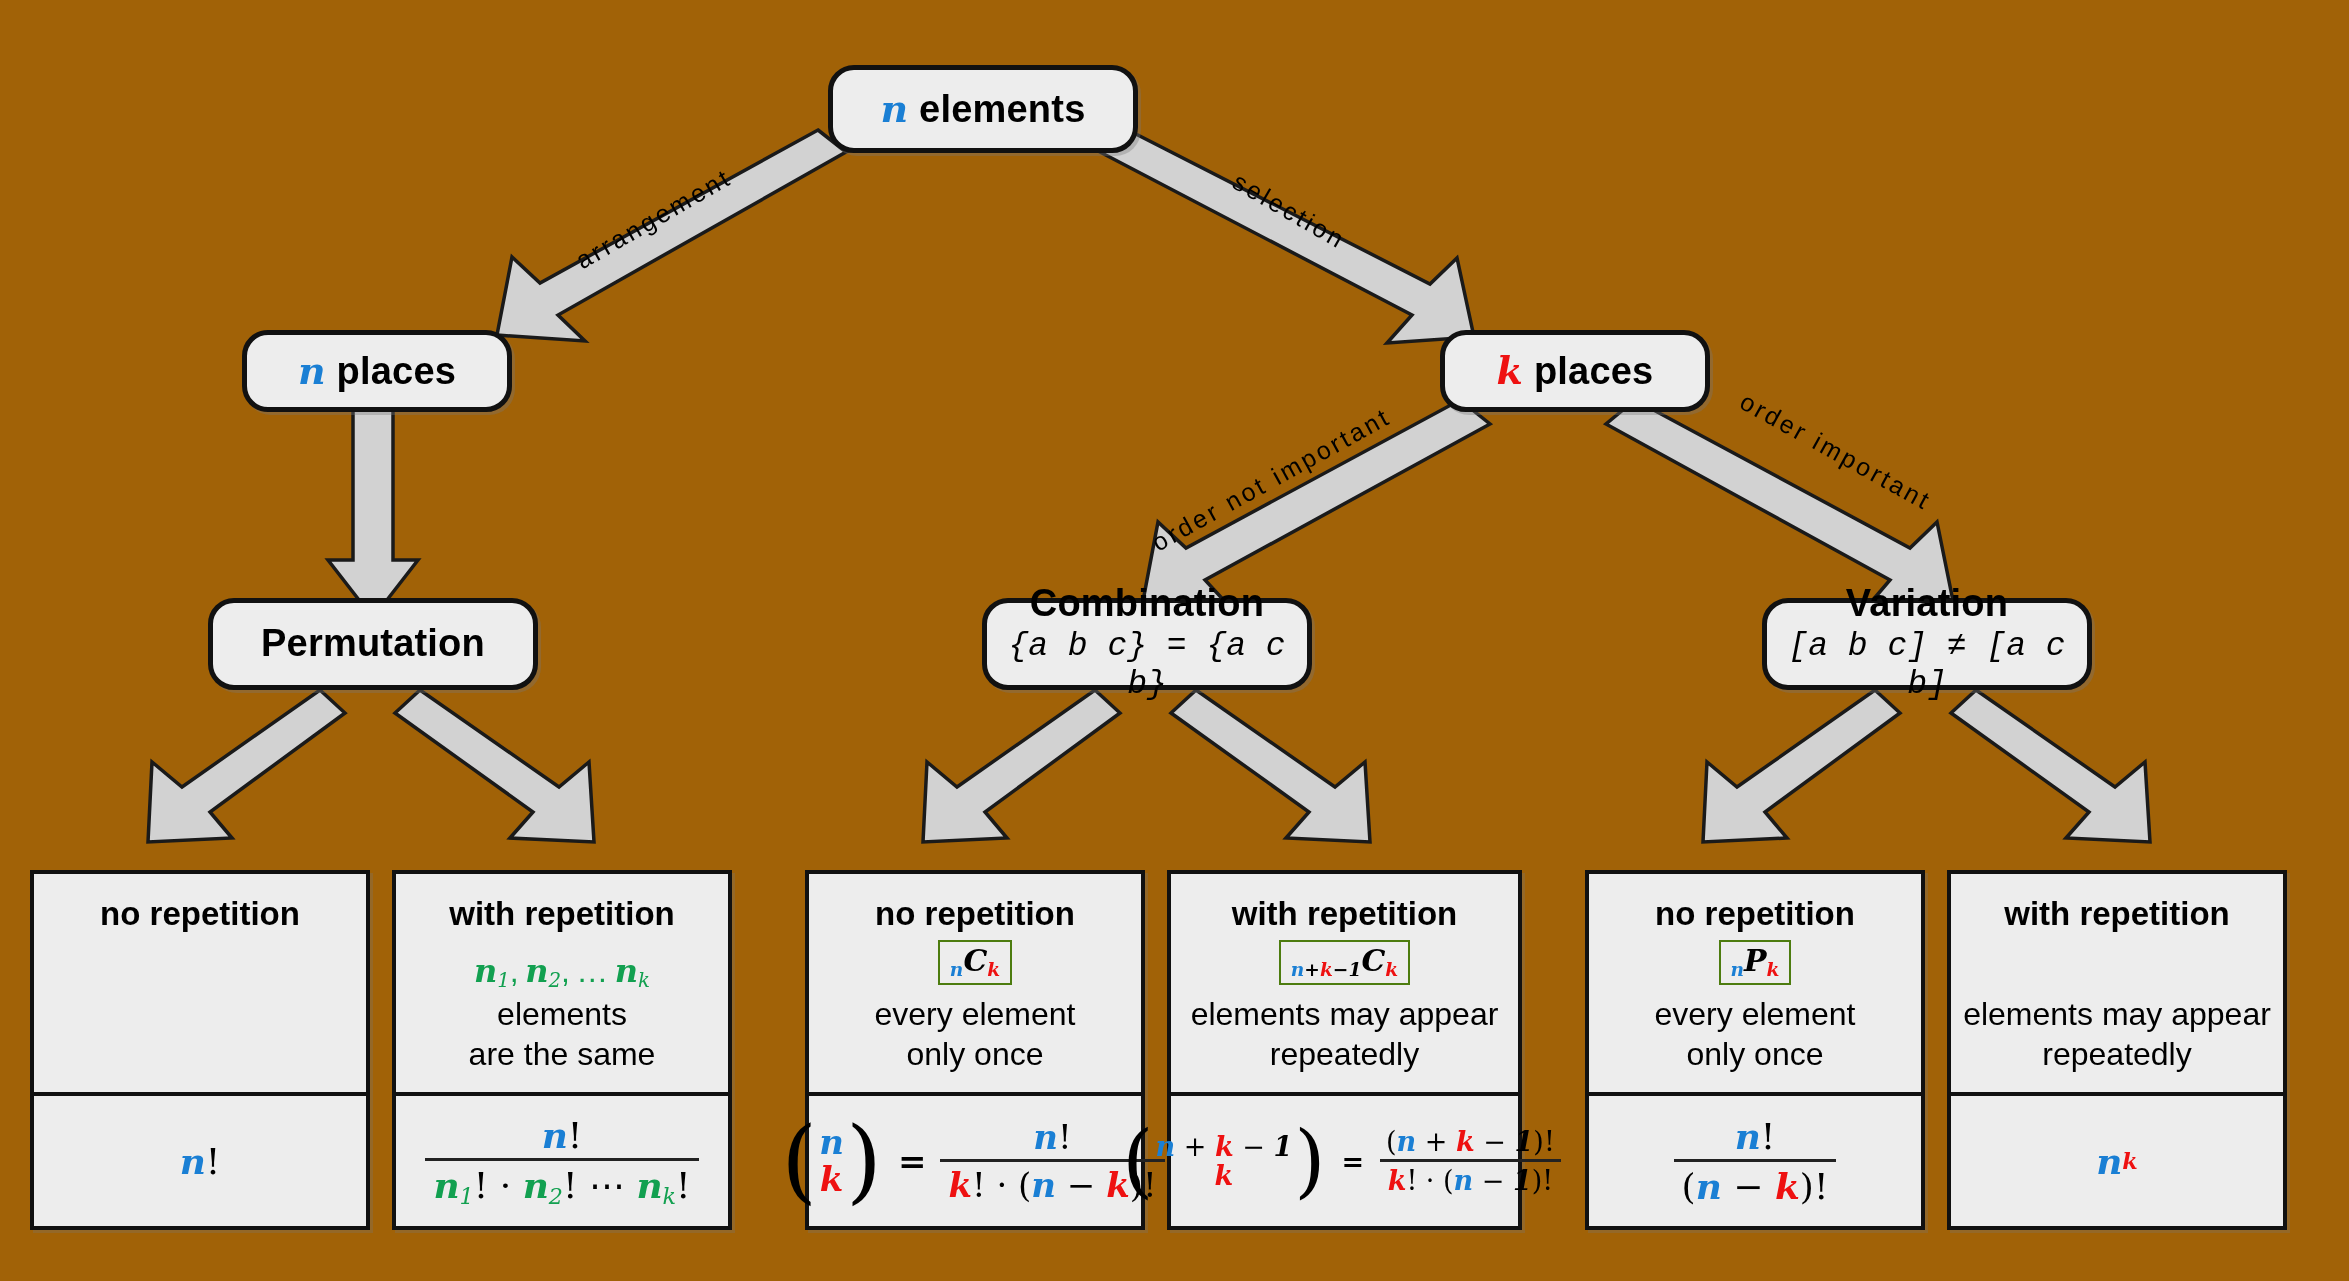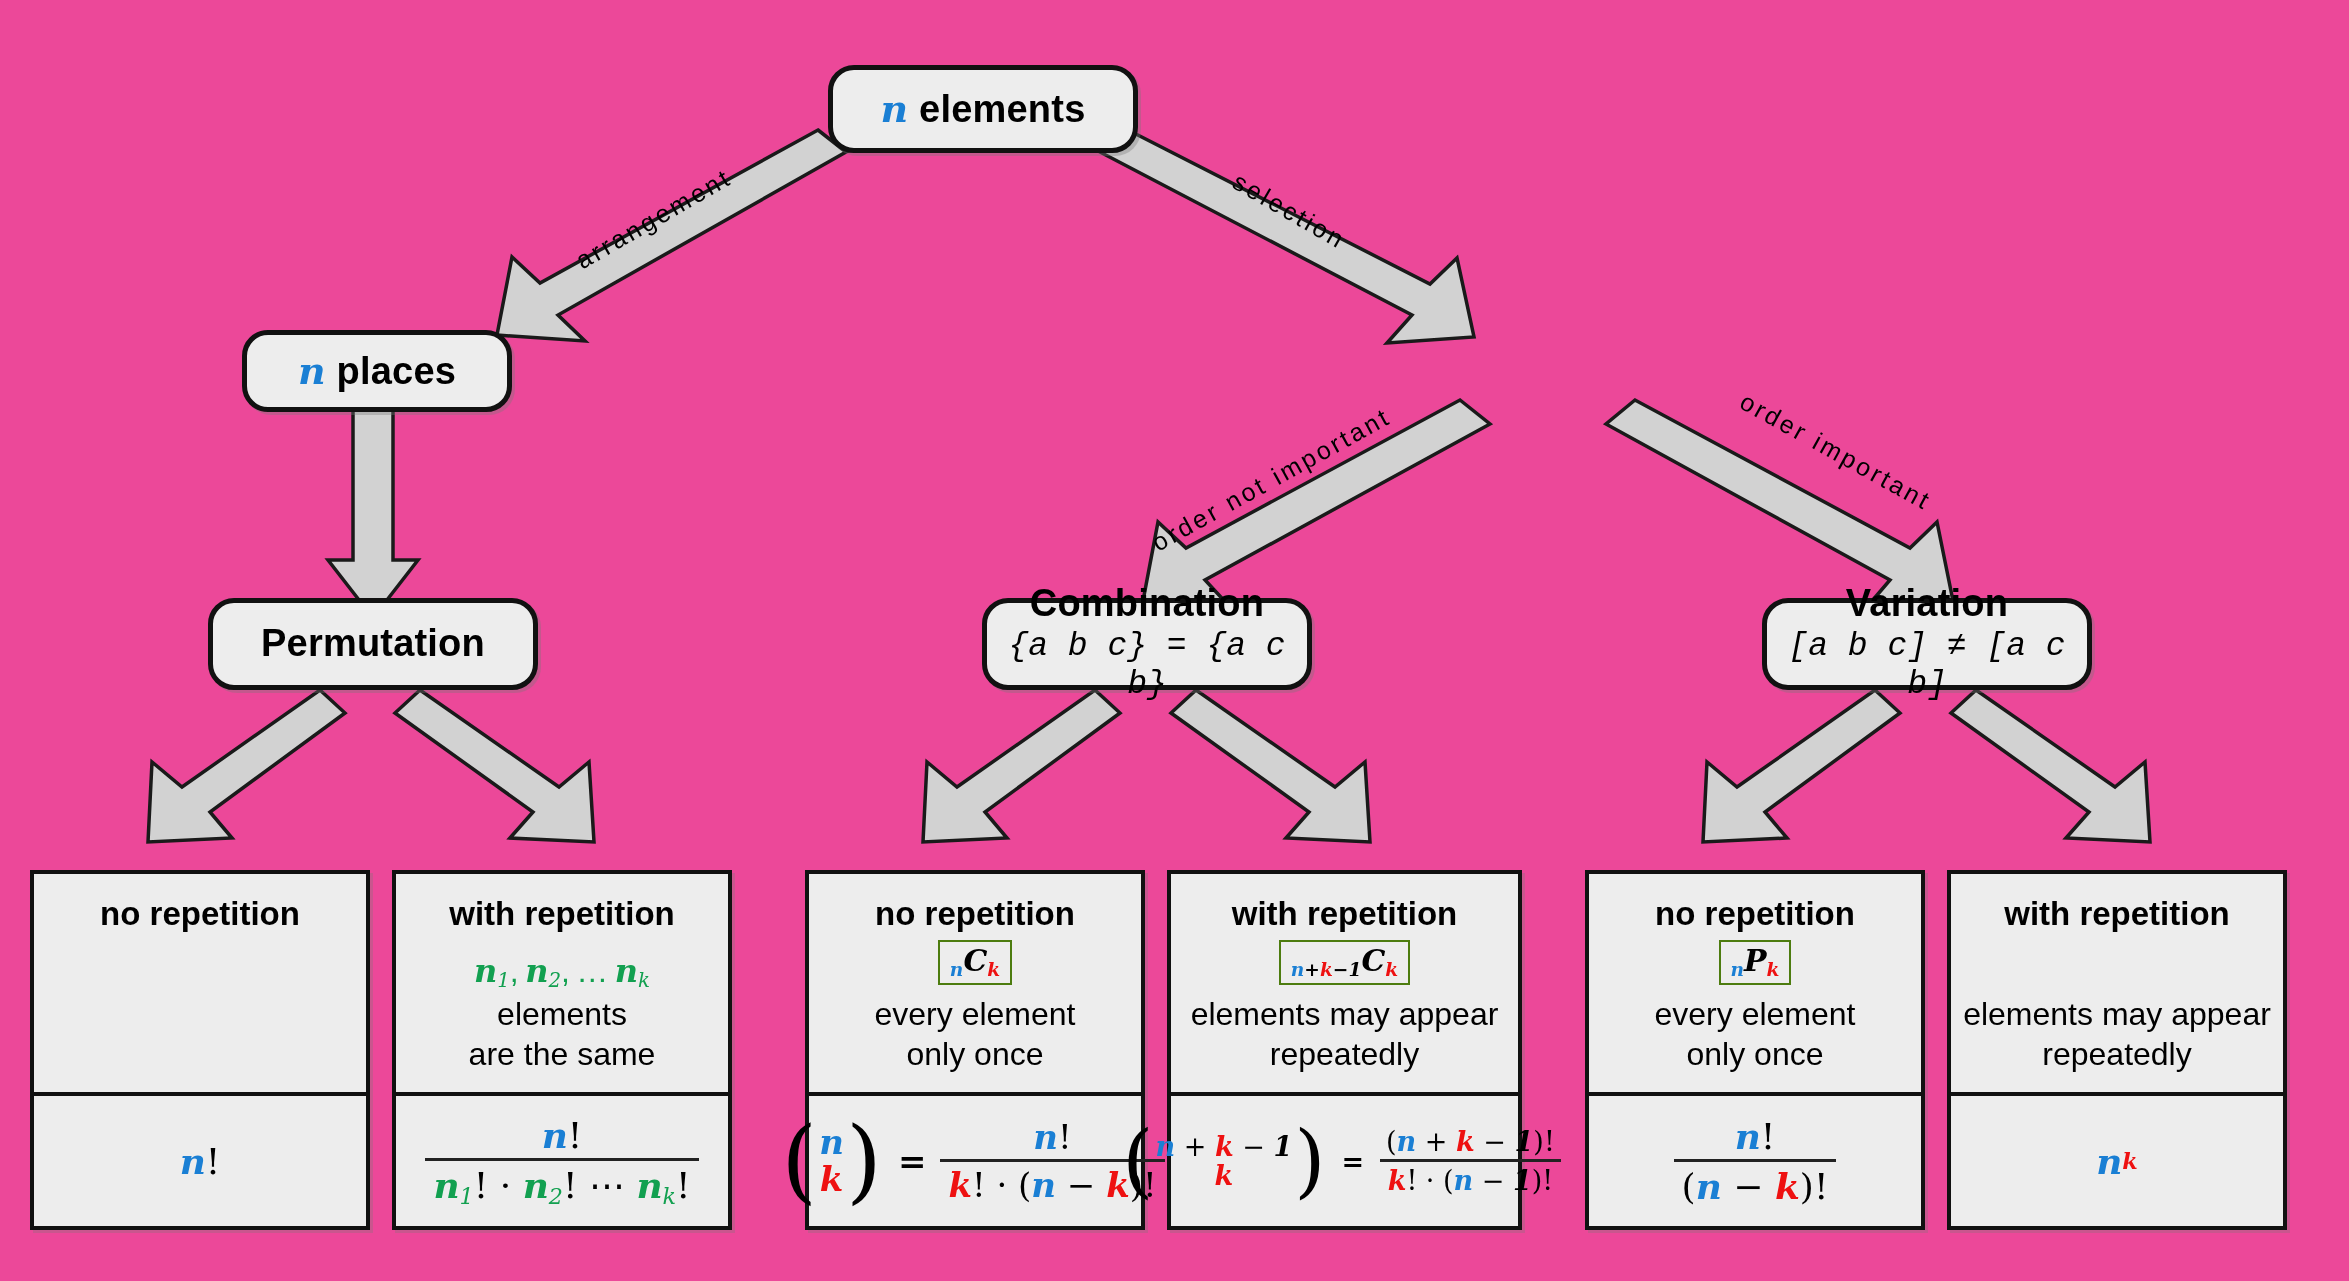--- a/index.html
+++ b/index.html
@@ -4,21 +4,21 @@
 <style>
   html,body{margin:0;padding:0;background:#ffffff;}
   body{
     font-family:"Liberation Sans", sans-serif;
     color:#000;
   }
   #canvas{
     position:relative;
     width:2349px;
     height:1281px;
-    background:#ec4899;
+    background:#a16207;
     overflow:hidden;
   }
   svg#arrows{
     position:absolute;
     left:0; top:0;
     width:2349px; height:1281px;
     pointer-events:none;
   }
   .node{
     position:absolute;
@@ -200,20 +200,25 @@
       <span class="mi blue">n</span><span> elements</span>
     </div>
   </div>
 
   <div class="node" style="left:242px; top:330px; width:270px; height:82px;">
     <div class="title">
       <span class="mi blue">n</span><span> places</span>
     </div>
   </div>
 
+  <div class="node" style="left:1440px; top:330px; width:270px; height:82px;">
+    <div class="title">
+      <span class="mi red">k</span><span> places</span>
+    </div>
+  </div>
 
   <div class="node" style="left:208px; top:598px; width:330px; height:92px;">
     <div class="title">Permutation</div>
   </div>
 
   <div class="node" style="left:982px; top:598px; width:330px; height:92px;align-items:center;">
     <div class="title">Combination</div>
     <div class="sub mi-light">{a b c} = {a c b}</div>
   </div>
 

